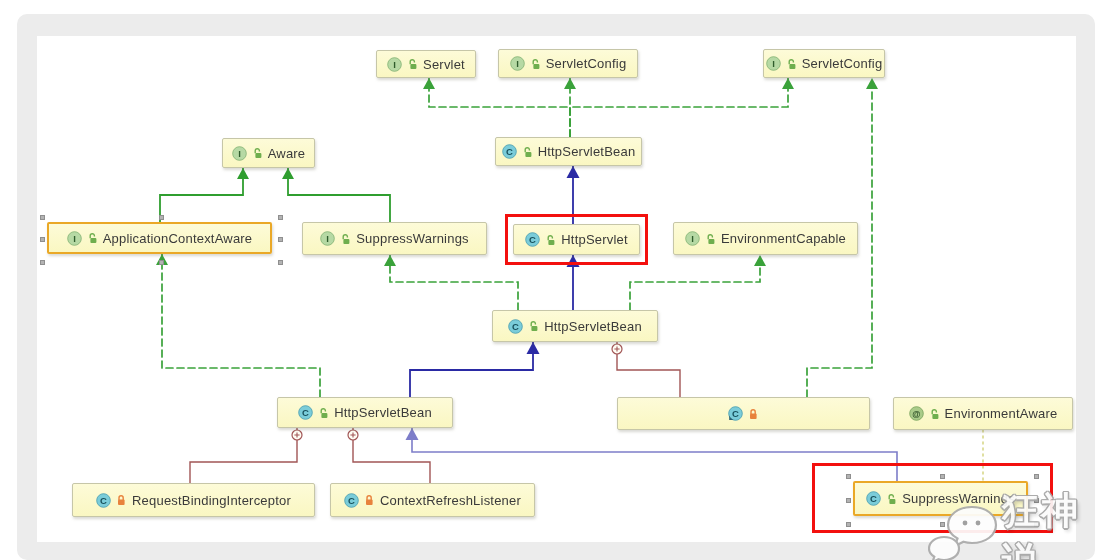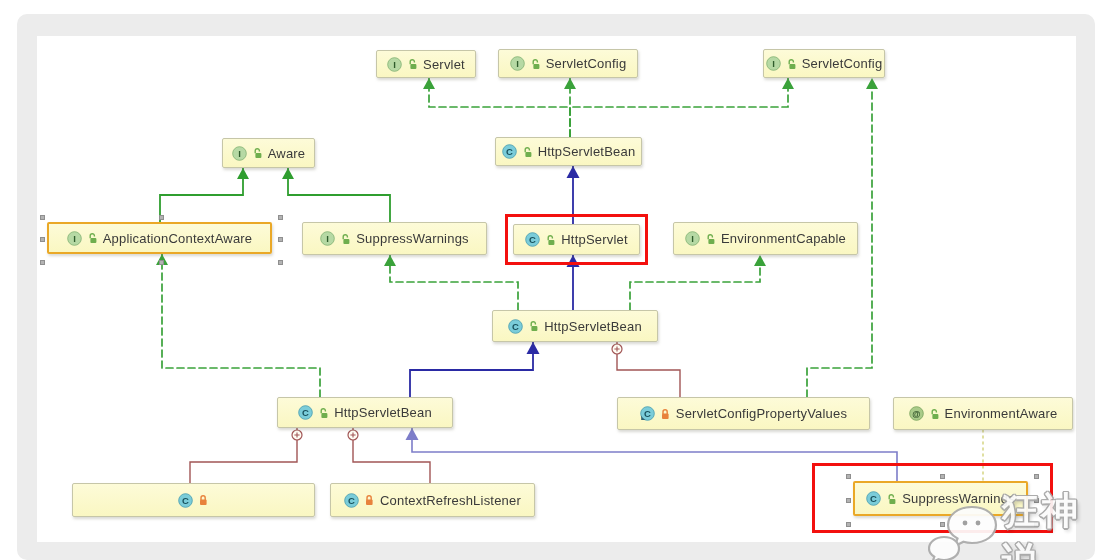--- a/index.html
+++ b/index.html
@@ -281,21 +281,20 @@
             <text x="7.5" y="11" font-size="9.5" font-weight="bold" fill="#17505c" text-anchor="middle">C</text>
             <path d="M1.2 9.5 A6.8 6.8 0 0 0 5.5 13.9 L1.2 13.9 Z" fill="#2a5f70"></path>
           </svg>
         </span>
         <span class="ic">
           <svg width="11" height="12" viewBox="0 0 11 12">
             <path d="M3 6 V3.9 A2.1 2.1 0 0 1 7.2 3.9 V6" fill="none" stroke="#e8823c" stroke-width="1.4"></path>
             <rect x="2" y="5.6" width="6.6" height="5.4" rx="1" fill="#e8823c"></rect>
           </svg>
         </span>
-        <span class="lbl">ServletConfigPropertyValues</span>
       </div>
       <div class="node" style="left: 893px; top: 397px; width: 180px; height: 33px;">
         <span class="ic">
           <svg width="15" height="15" viewBox="0 0 15 15">
             <circle cx="7.5" cy="7.5" r="6.8" fill="#a9cb89" stroke="#7fa862" stroke-width="0.9"></circle>
             <text x="7.5" y="11" font-size="8.5" font-weight="bold" fill="#30522a" text-anchor="middle">@</text>
           </svg>
         </span>
         <span class="ic">
           <svg width="11" height="12" viewBox="0 0 11 12">
@@ -311,20 +310,21 @@
             <circle cx="7.5" cy="7.5" r="6.8" fill="#7accd9" stroke="#4fa3b4" stroke-width="0.9"></circle>
             <text x="7.5" y="11" font-size="9.5" font-weight="bold" fill="#17505c" text-anchor="middle">C</text>
           </svg>
         </span>
         <span class="ic">
           <svg width="11" height="12" viewBox="0 0 11 12">
             <path d="M3 6 V3.9 A2.1 2.1 0 0 1 7.2 3.9 V6" fill="none" stroke="#e8823c" stroke-width="1.4"></path>
             <rect x="2" y="5.6" width="6.6" height="5.4" rx="1" fill="#e8823c"></rect>
           </svg>
         </span>
+        <span class="lbl">RequestBindingInterceptor</span>
       </div>
       <div class="node" style="left: 330px; top: 483px; width: 205px; height: 34px;">
         <span class="ic">
           <svg width="15" height="15" viewBox="0 0 15 15">
             <circle cx="7.5" cy="7.5" r="6.8" fill="#7accd9" stroke="#4fa3b4" stroke-width="0.9"></circle>
             <text x="7.5" y="11" font-size="9.5" font-weight="bold" fill="#17505c" text-anchor="middle">C</text>
           </svg>
         </span>
         <span class="ic">
           <svg width="11" height="12" viewBox="0 0 11 12">

